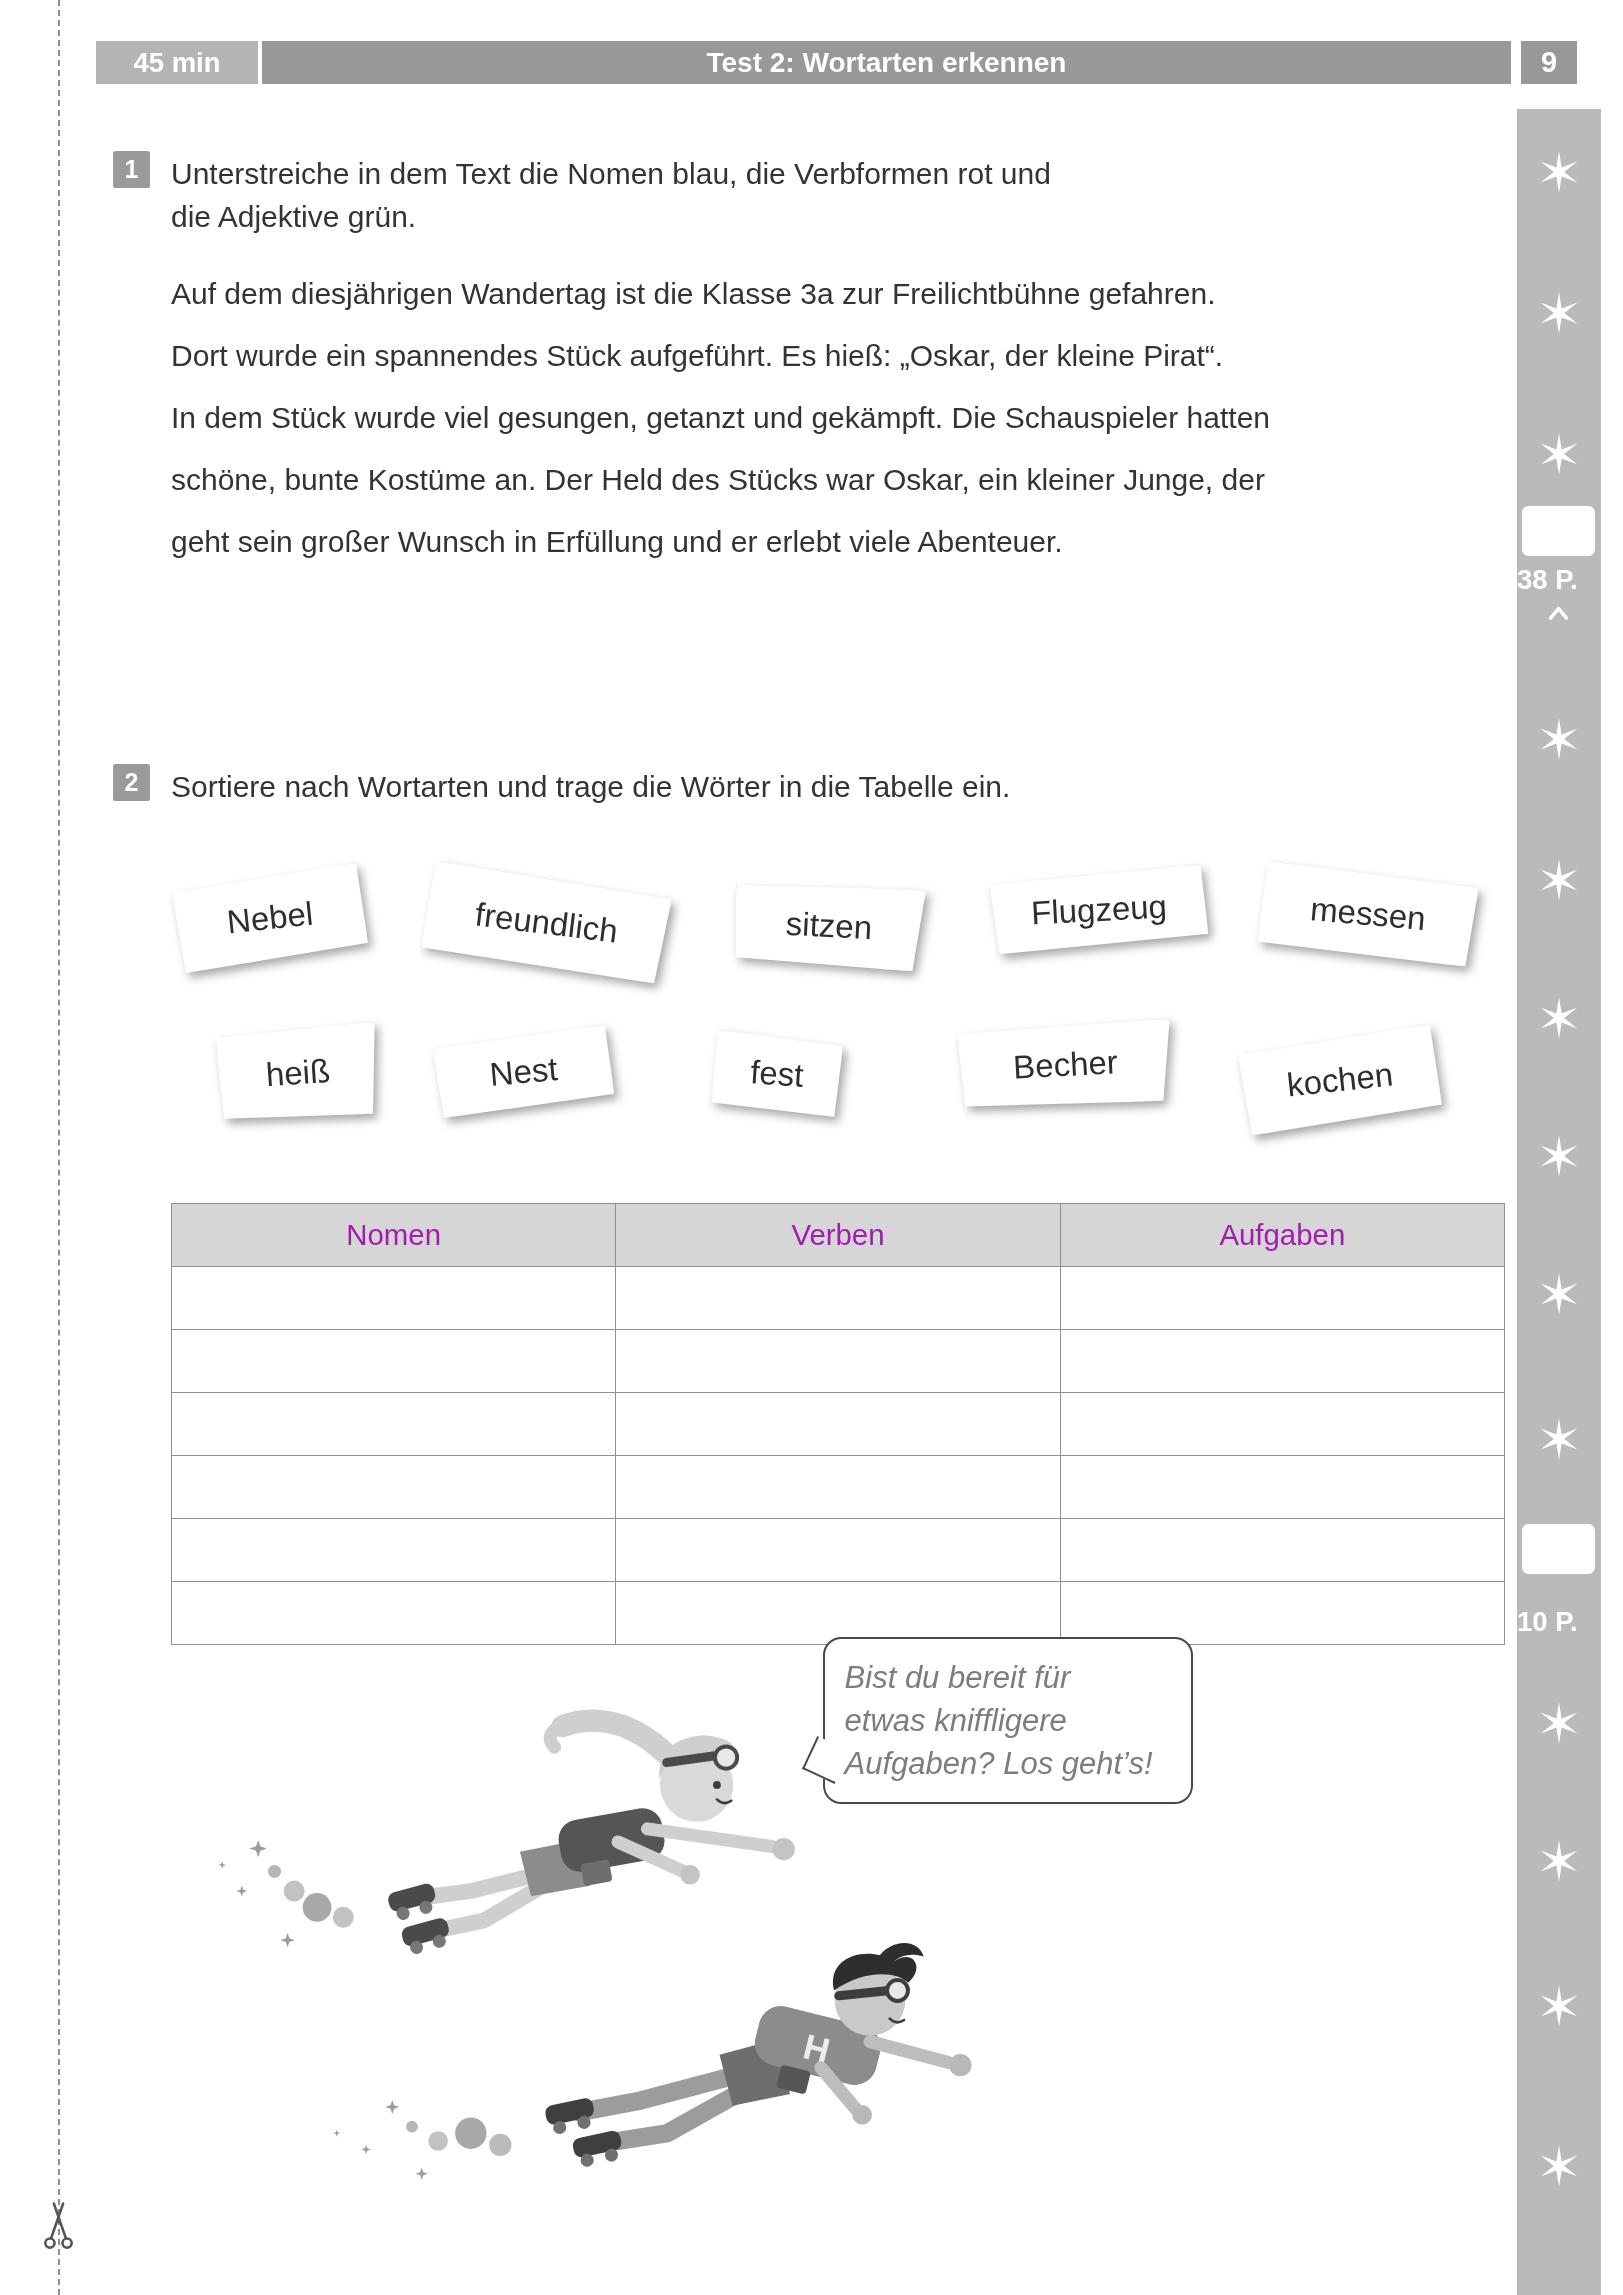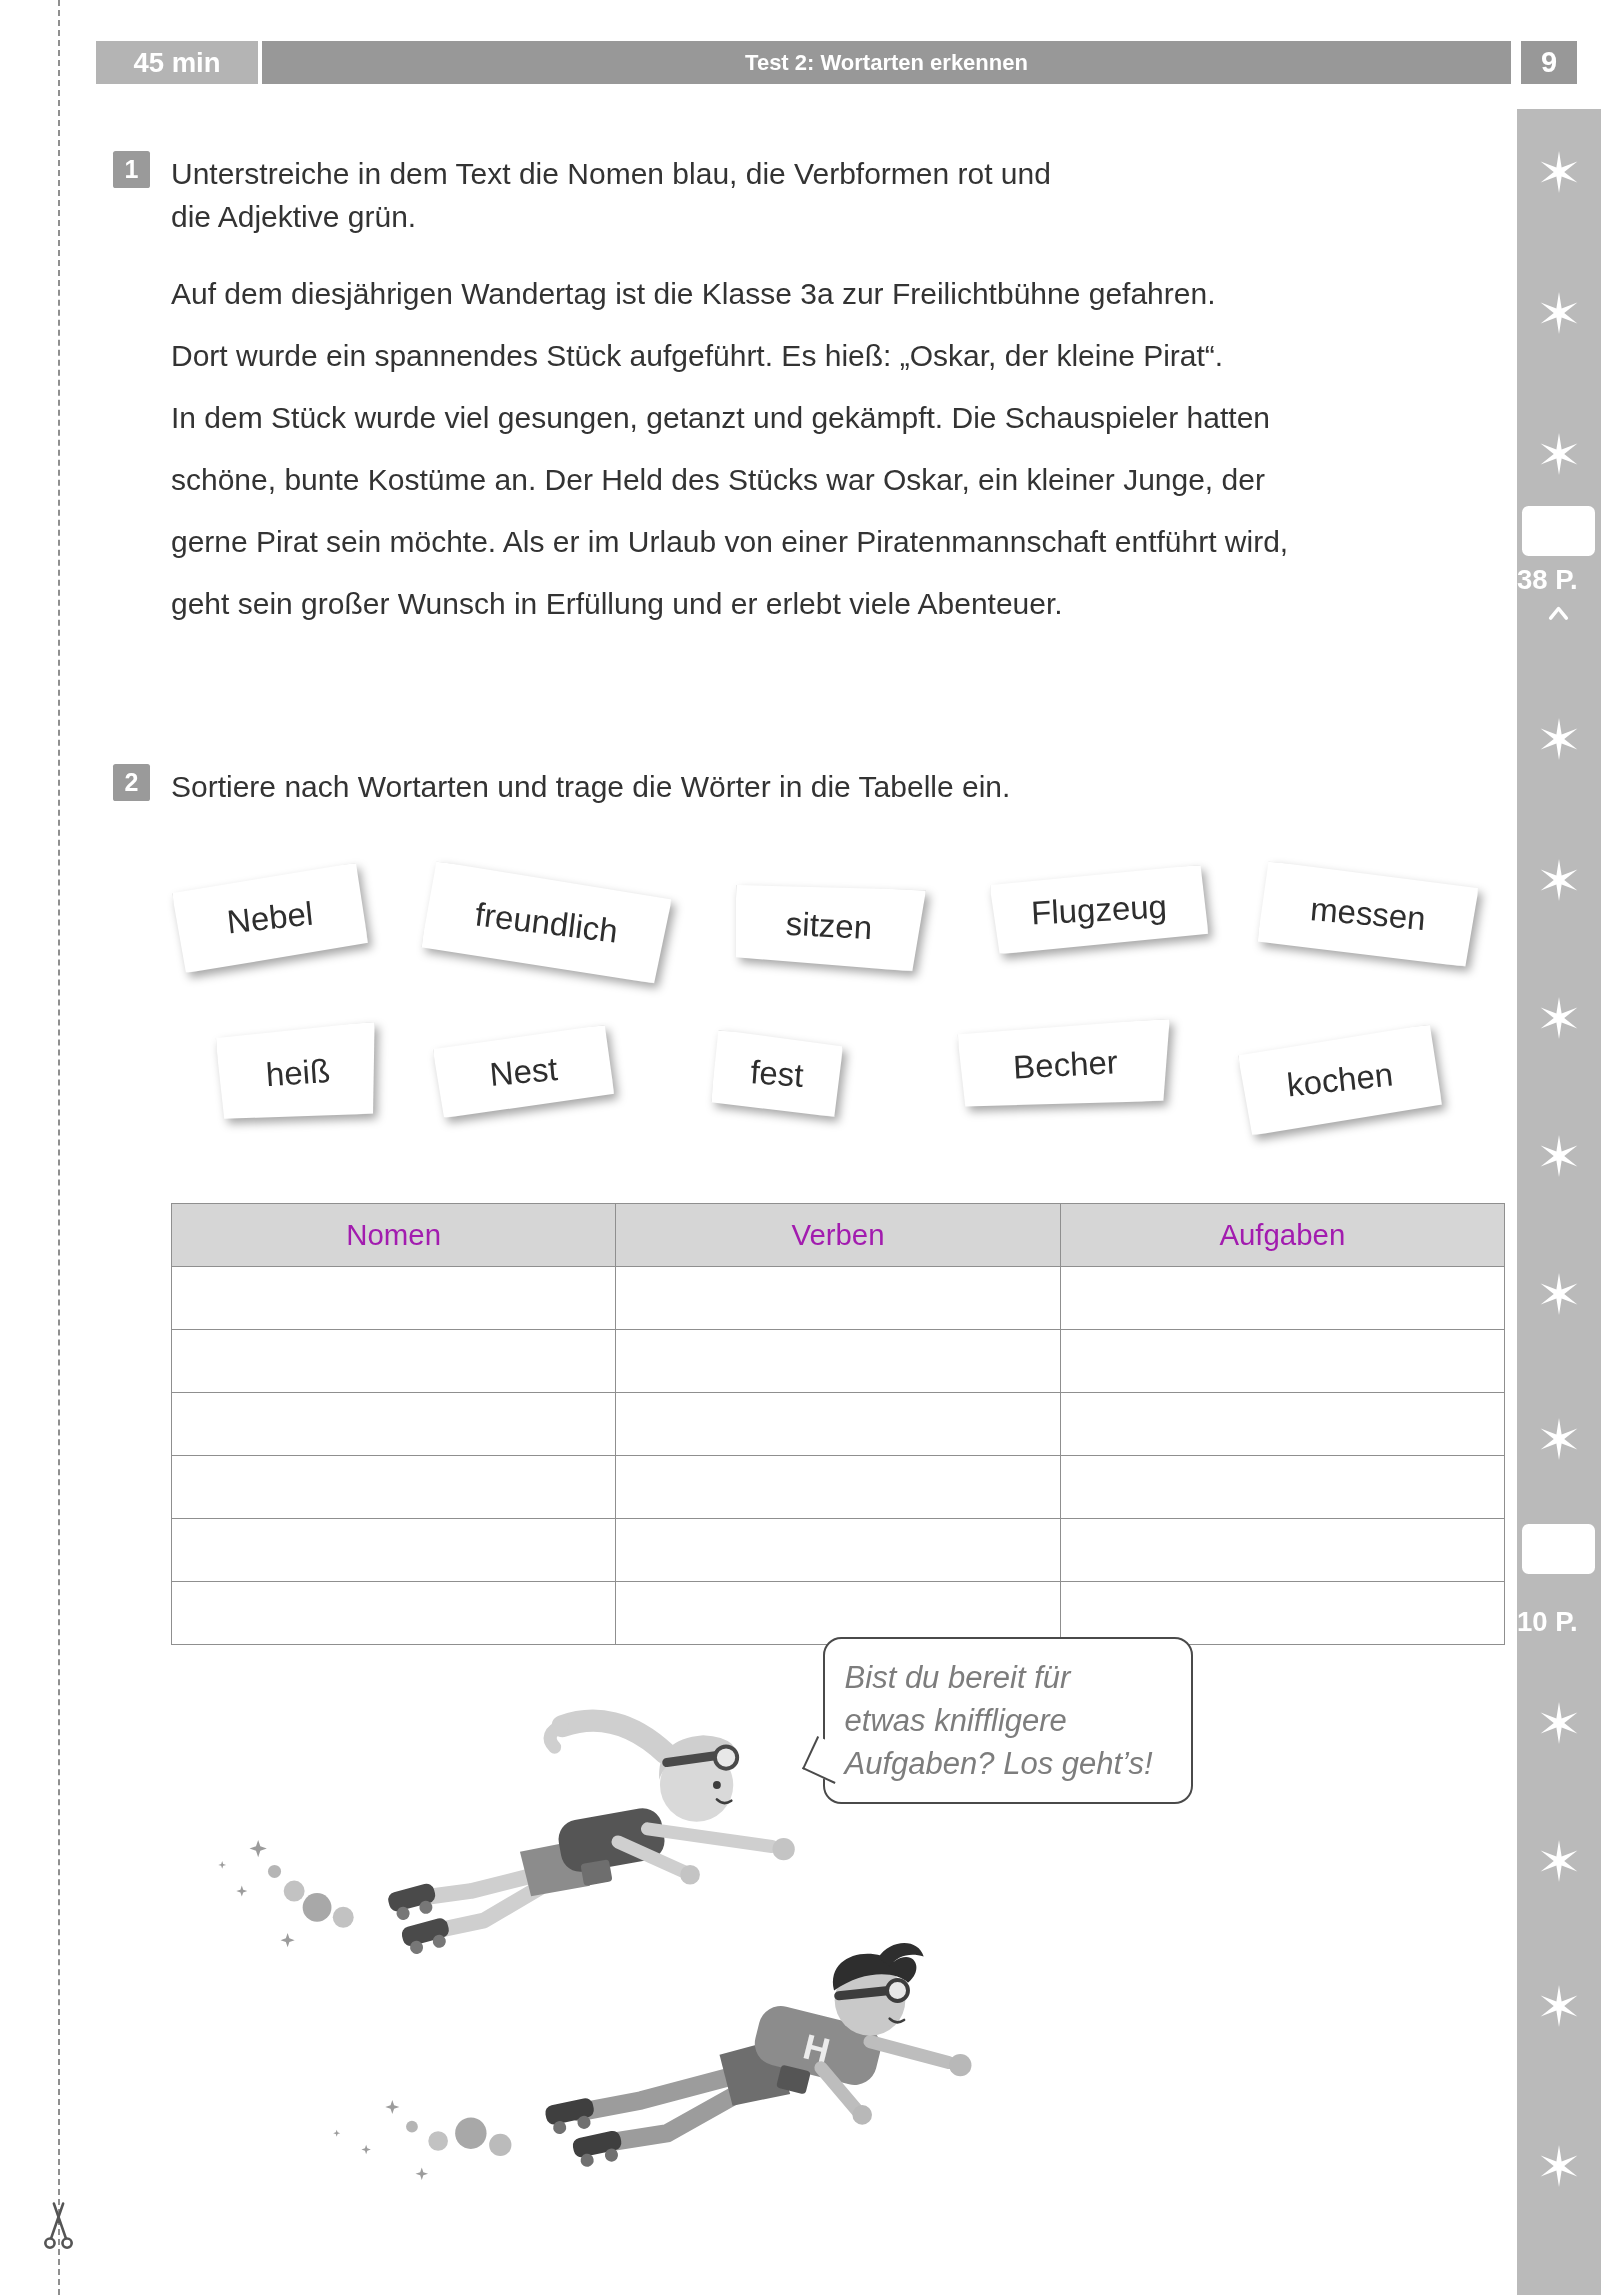--- a/index.html
+++ b/index.html
@@ -12,21 +12,21 @@
   .abs{position:absolute;}
 
   
   .cut-line{left:58px;top:0;height:2295px;width:0;border-left:2px dashed #8f8f8f;}
   .scissors{left:41px;top:2197px;width:35px;height:54px;}
 
   
   .duration-box{left:96px;top:41px;width:162px;height:43px;background:#b4b4b4;
     display:flex;align-items:center;justify-content:center;color:#fff;font-weight:bold;font-size:27.5px;}
   .title-bar{left:262px;top:41px;width:1249px;height:43px;background:#989898;
-    display:flex;align-items:center;justify-content:center;color:#fff;font-weight:bold;font-size:22px;}
+    display:flex;align-items:center;justify-content:center;color:#fff;font-weight:bold;font-size:28px;}
   .page-num-box{left:1521px;top:41px;width:56px;height:43px;background:#989898;
     display:flex;align-items:center;justify-content:center;color:#fff;font-weight:bold;font-size:29px;}
 
   
   .sidebar{left:1517px;top:109px;width:84px;height:2187px;background:#bababa;}
   .star{position:absolute;left:21px;width:42px;height:42px;}
   .points-score-box{position:absolute;left:5.2px;width:73px;height:50px;background:#fff;border-radius:6.5px;}
   .points-label{position:absolute;left:0;width:100%;text-align:left;color:#fff;font-weight:bold;font-size:27.5px;}
   .arrow-up{position:absolute;left:31px;width:21px;height:15.7px;}
 
@@ -142,21 +142,20 @@
 <div class="abs task-num" id="task1-num">1</div>
 <div class="abs instruction" id="task1-instruction">
   <span>Unterstreiche in dem Text die Nomen blau, die Verbformen rot und</span>
   <span>die Adjektive grün.</span>
 </div>
 <div class="abs story">
   <span>Auf dem diesjährigen Wandertag ist die Klasse 3a zur Freilichtbühne gefahren.</span>
   <span>Dort wurde ein spannendes Stück aufgeführt. Es hieß: „Oskar, der kleine Pirat“.</span>
   <span>In dem Stück wurde viel gesungen, getanzt und gekämpft. Die Schauspieler hatten</span>
   <span>schöne, bunte Kostüme an. Der Held des Stücks war Oskar, ein kleiner Junge, der</span>
-  <span>gerne Pirat sein möchte. Als er im Urlaub von einer Piratenmannschaft entführt wird,</span>
   <span>geht sein großer Wunsch in Erfüllung und er erlebt viele Abenteuer.</span>
 </div>
 
 <div class="abs task-num" id="task2-num">2</div>
 <div class="abs instruction" id="task2-instruction">
   <span>Sortiere nach Wortarten und trage die Wörter in die Tabelle ein.</span>
 </div>
 
 <div class="abs card" style="left:175px;top:872px;width:190px;height:92px">
   <div class="card-face shapeA" style="--rot:-6deg">

